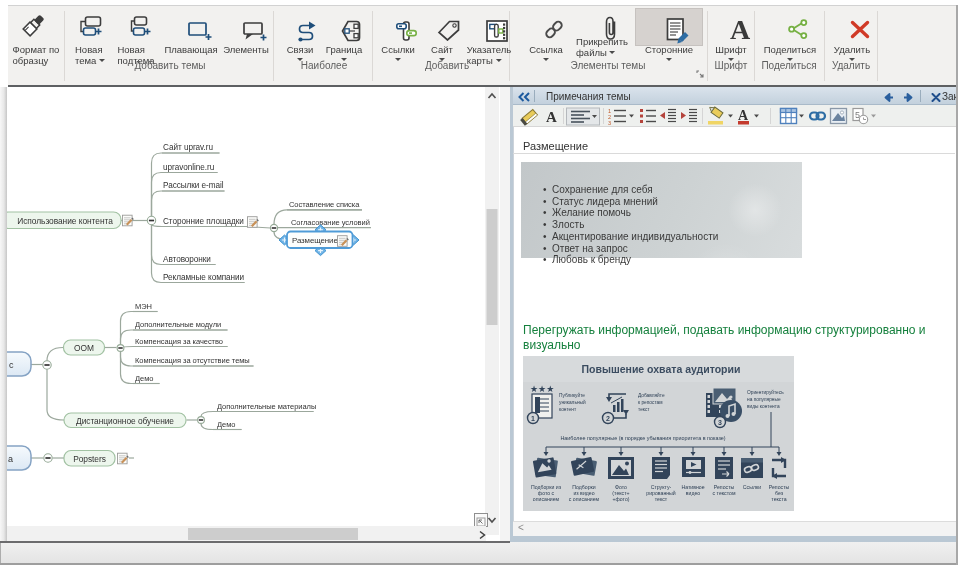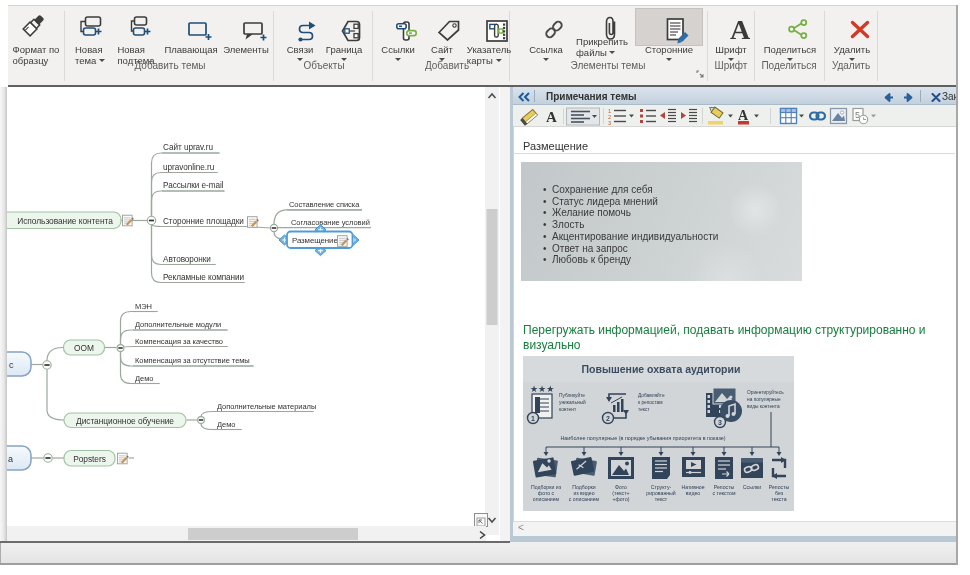--- a/index.html
+++ b/index.html
@@ -163,21 +163,21 @@
   <div class="rlab" style="left:661px;top:38px">Сторонние</div>
     <div class="caret" style="left:661px;top:52px"></div>
   <div class="rlab" style="left:723px;top:38px">Шрифт</div>
     <div class="caret" style="left:723px;top:52px"></div>
   <div class="rlab" style="left:782px;top:38px">Поделиться</div>
     <div class="caret" style="left:782px;top:52px"></div>
   <div class="rlab" style="left:844px;top:38px">Удалить</div>
     <div class="caret" style="left:844px;top:52px"></div>
 
   <div class="glab" style="left:162px">Добавить темы</div>
-  <div class="glab" style="left:316px">Объекты</div>
+  <div class="glab" style="left:316px">Наиболее</div>
   <div class="glab" style="left:439px">Добавить</div>
   <div class="glab" style="left:600px">Элементы темы</div>
   <div class="glab" style="left:723px">Шрифт</div>
   <div class="glab" style="left:781px">Поделиться</div>
   <div class="glab" style="left:843px">Удалить</div>
   <svg class="ricon" style="left:688px;top:64px" width="9" height="9" viewBox="0 0 9 9">
     <path d="M1,3 V1 H3 M4,4 L7,7 M7,4.2 V7 H4.2" fill="none" stroke="#777" stroke-width="1.1"></path>
   </svg>
 </div>
 <div id="leftstrip" class="abs"></div>
@@ -337,21 +337,21 @@
   <div id="phead"></div>
   <div id="ptool"></div>
   <div id="pcontent"></div>
   <div id="pscroll"></div>
 </div>
 
 <svg class="abs" style="left:518px;top:92px" width="13" height="10" viewBox="0 0 13 10">
   <path d="M5.5,1 L1.5,5 L5.5,9 M11,1 L7,5 L11,9" fill="none" stroke="#1d5a9e" stroke-width="2"></path>
 </svg>
 <div class="abs" style="left:534px;top:90px;width:1px;height:12px;background:#9aadbd"></div>
-<div class="t" style="left:546px;top:91px;font-size:10px;font-weight:bold;color:#333">Примечания темы</div>
+<div class="t" style="left:546px;top:91px;font-size:10px;font-weight:normal;color:#333">Примечания темы</div>
 <svg class="abs" style="left:883px;top:93px" width="31" height="9" viewBox="0 0 31 9">
   <path d="M10,4.5 H3 M6.5,1 L2.5,4.5 L6.5,8 Z" fill="#2a5f9e" stroke="#2a5f9e" stroke-width="1.8" stroke-linejoin="round"></path>
   <path d="M21,4.5 H28 M24.5,1 L28.5,4.5 L24.5,8 Z" fill="#2a5f9e" stroke="#2a5f9e" stroke-width="1.8" stroke-linejoin="round"></path>
 </svg>
 <div class="abs" style="left:920px;top:90px;width:1px;height:12px;background:#9aadbd"></div>
 <svg class="abs" style="left:931px;top:93px" width="10" height="9" viewBox="0 0 10 9">
   <path d="M1.5,1 L8.5,8 M8.5,1 L1.5,8" stroke="#1f4e8c" stroke-width="2" stroke-linecap="round"></path>
 </svg>
 <div class="t" style="left:942px;top:91px;font-size:10px;color:#333">Зак</div>
 
@@ -441,21 +441,21 @@
     <rect x="853" y="108.5" width="10" height="12" fill="#fff" stroke="#9a9a9a" stroke-width="1.2"></rect>
     <text x="855" y="118" font-size="9" fill="#7a7a7a">5</text>
     <circle cx="863.5" cy="119.5" r="4.2" fill="#fff" stroke="#9a9a9a" stroke-width="1.1"></circle>
     <path d="M863.5,117.5 V119.5 H866" stroke="#9a9a9a" stroke-width="1" fill="none"></path>
   </g>
   <polygon points="871,114.5 876,114.5 873.5,117.5" fill="#9a9a9a"></polygon>
 </svg>
 
 <div class="t" style="left:523px;top:140px;font-size:11px;color:#333">Размещение</div>
 <div class="abs" style="left:513px;top:153px;width:442px;height:1px;background:#dadada"></div>
-<div class="abs" style="left:521px;top:162px;width:281px;height:119px;background:
+<div class="abs" style="left:521px;top:162px;width:281px;height:96px;background:
   radial-gradient(circle 36px at 234px 48px, rgba(255,255,255,0.35), rgba(255,255,255,0) 75%),
   radial-gradient(circle 50px at 205px 118px, rgba(255,255,255,0.22), rgba(255,255,255,0) 75%),
   linear-gradient(115deg,#c2c7c9,#cdd2d3 55%,#d8dcdd)">
   <div style="position:absolute;left:22px;top:22px;font-size:10px;line-height:11.7px;color:#3a3a3a">
     •&nbsp; Сохранение для себя<br>
     •&nbsp; Статус лидера мнений<br>
     •&nbsp; Желание помочь<br>
     •&nbsp; Злость<br>
     •&nbsp; Акцентирование индивидуальности<br>
     •&nbsp; Ответ на запрос<br>

